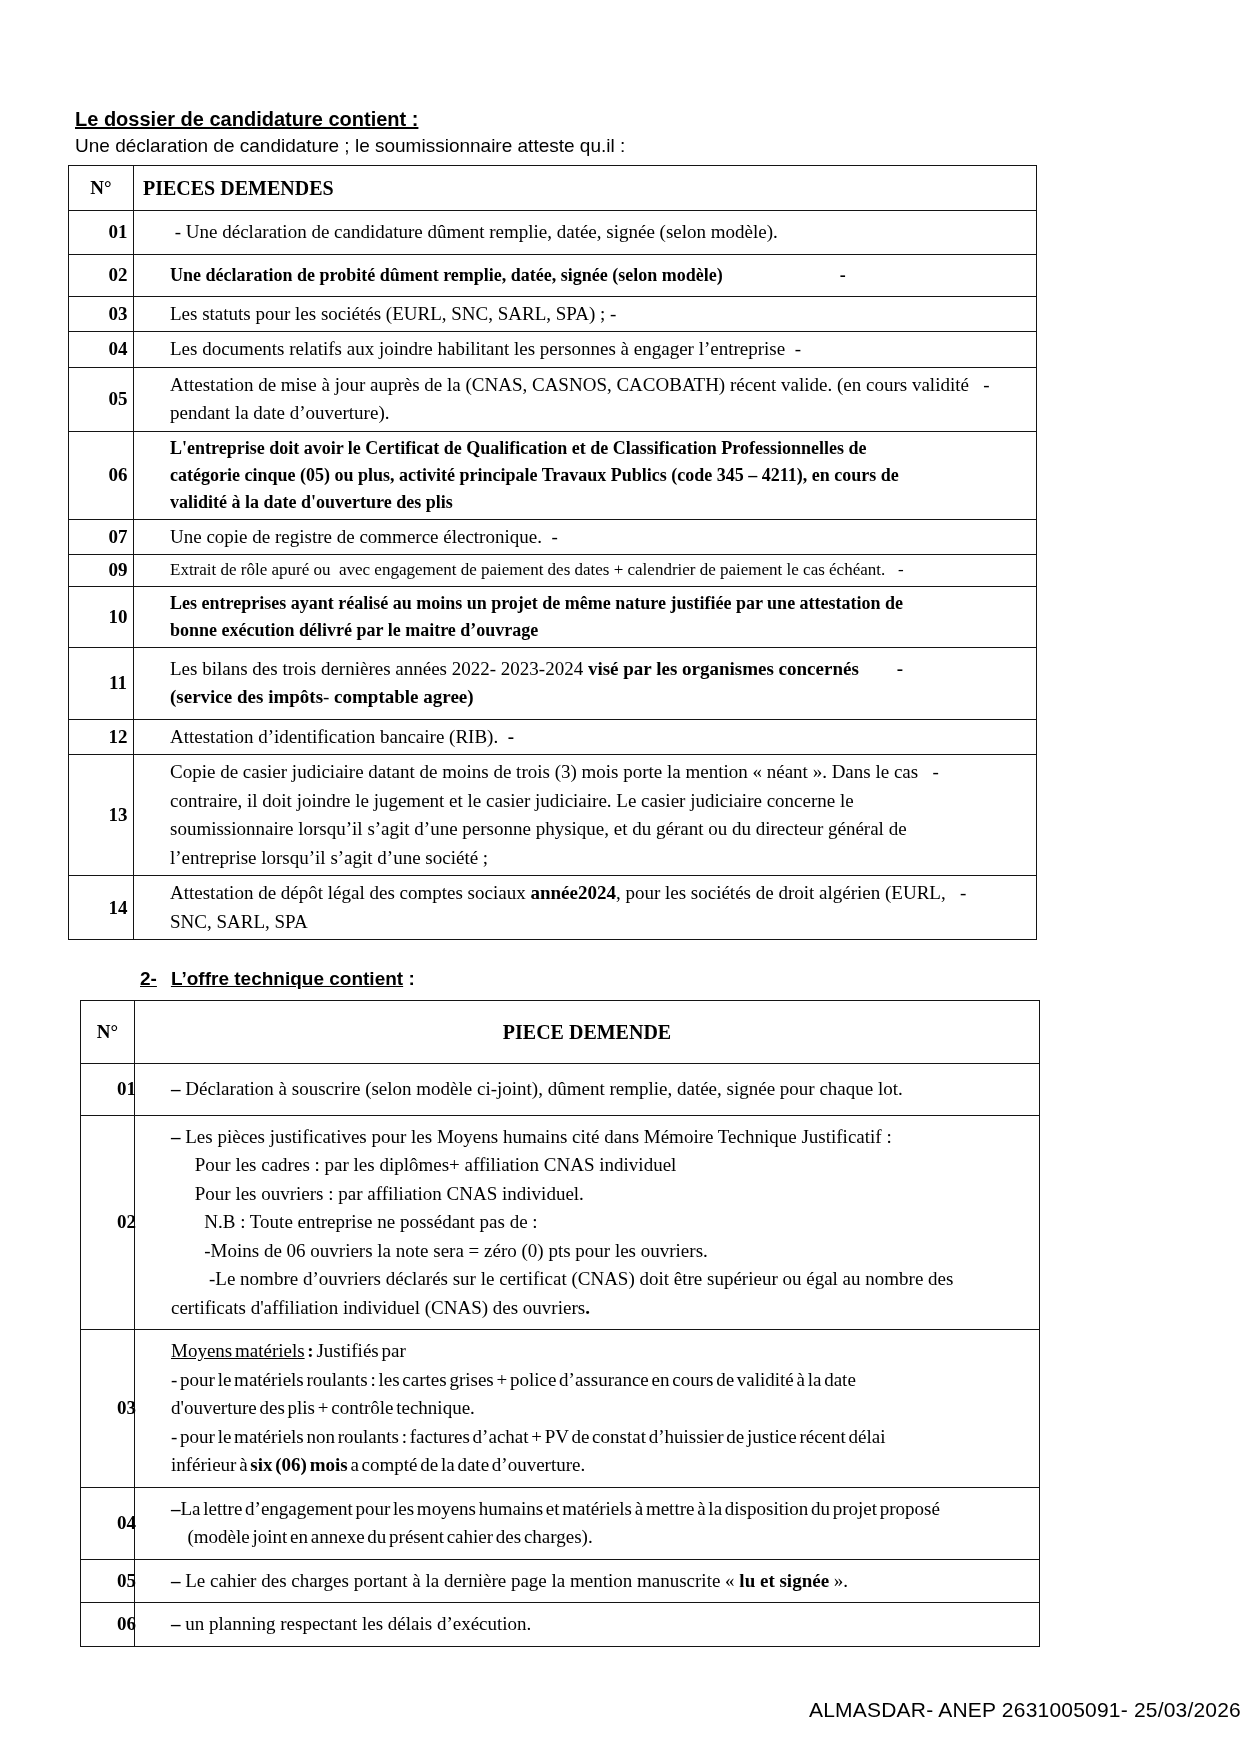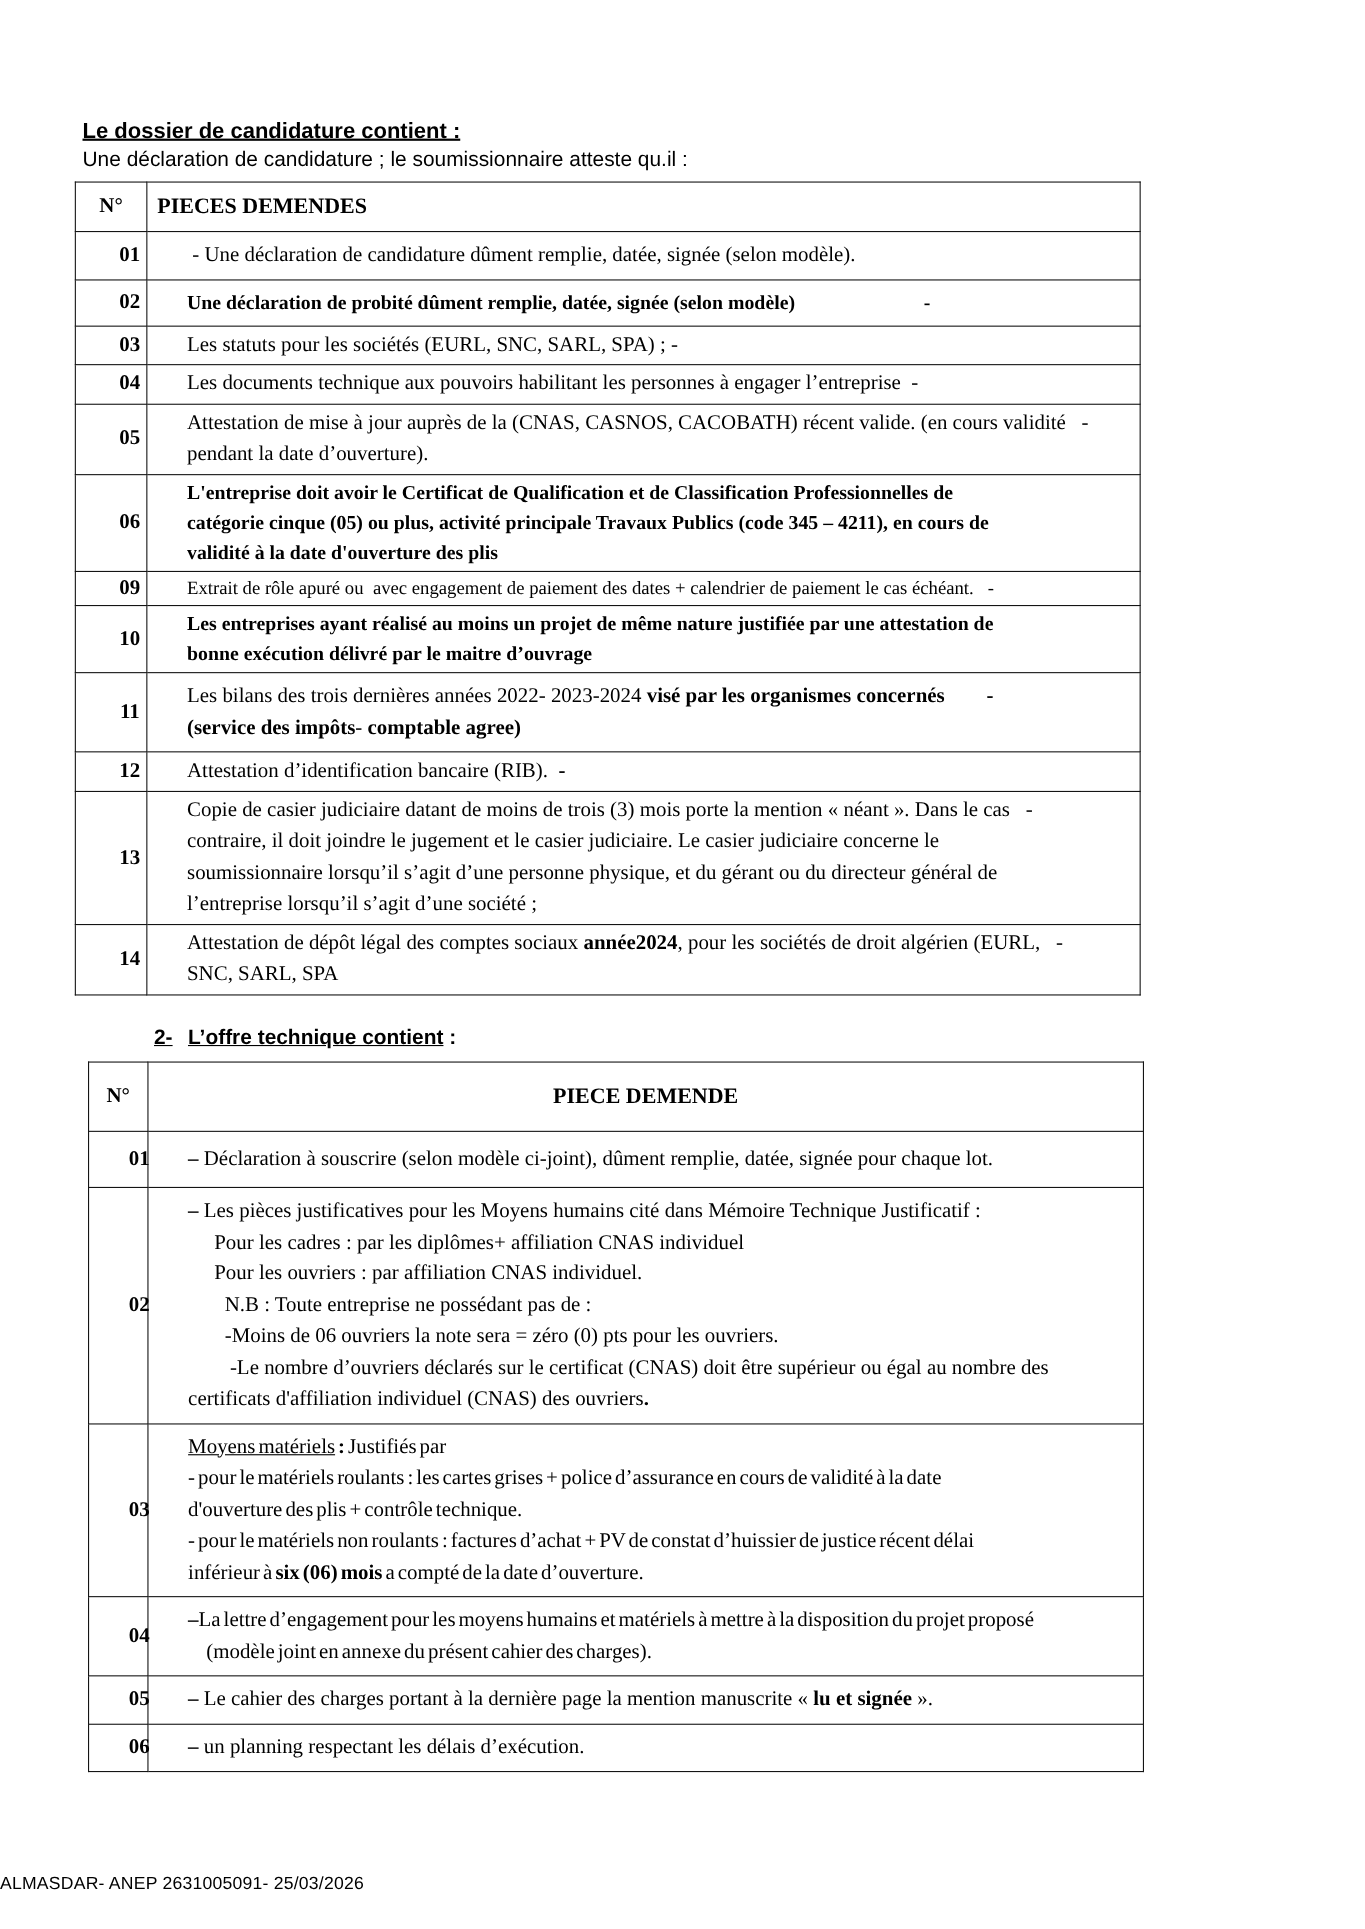--- a/index.html
+++ b/index.html
@@ -58,23 +58,23 @@
   .section-heading {
     margin:28px 0 10px 140px;
     font-family:"Liberation Sans", sans-serif;
     font-size:19px; font-weight:bold;
   }
   .section-heading .hn { text-decoration:underline; margin-right:14px; }
   .section-heading .ht { text-decoration:underline; }
 
   .footer-line {
     position:absolute; left:0; bottom:32px; width:100%;
-    text-align:left;
-    font-family:"Liberation Sans", sans-serif;
-    font-size:16px; letter-spacing:0.2px;
+    text-align:right;
+    font-family:"Liberation Sans", sans-serif;
+    font-size:21px; letter-spacing:0.2px;
   }
 </style>
 </head>
 <body>
 
 <div class="page">
 
   <div class="main-heading">Le dossier de candidature contient :</div>
   <div class="subtitle">Une déclaration de candidature ; le soumissionnaire atteste qu.il :</div>
 
@@ -95,32 +95,36 @@
         <tr class="bold pad">
           <td class="num-cell">02</td>
           <td class="content-cell"><span>Une déclaration de probité dûment remplie, datée, signée (selon modèle)                          -</span></td>
         </tr>
         <tr>
           <td class="num-cell">03</td>
           <td class="content-cell"><span>Les statuts pour les sociétés (EURL, SNC, SARL, SPA) ; -</span></td>
         </tr>
         <tr>
           <td class="num-cell">04</td>
-          <td class="content-cell"><span>Les documents technique aux pouvoirs habilitant les personnes à engager l’entreprise  -</span></td>
+          <td class="content-cell"><span>Les documents relatifs aux joindre habilitant les personnes à engager l’entreprise  -</span></td>
         </tr>
         <tr>
           <td class="num-cell">05</td>
           <td class="content-cell"><span>Attestation de mise à jour auprès de la (CNAS, CASNOS, CACOBATH) récent valide. (en cours validité   -
 pendant la date d’ouverture).</span></td>
         </tr>
         <tr class="bold">
           <td class="num-cell">06</td>
           <td class="content-cell"><span>L'entreprise doit avoir le Certificat de Qualification et de Classification Professionnelles de
 catégorie cinque (05) ou plus, activité principale Travaux Publics (code 345 – 4211), en cours de
 validité à la date d'ouverture des plis</span></td>
+        </tr>
+        <tr>
+          <td class="num-cell">07</td>
+          <td class="content-cell"><span>Une copie de registre de commerce électronique.  -</span></td>
         </tr>
         <tr class="small">
           <td class="num-cell">09</td>
           <td class="content-cell"><span>Extrait de rôle apuré ou  avec engagement de paiement des dates + calendrier de paiement le cas échéant.   -</span></td>
         </tr>
         <tr class="bold">
           <td class="num-cell">10</td>
           <td class="content-cell"><span>Les entreprises ayant réalisé au moins un projet de même nature justifiée par une attestation de
 bonne exécution délivré par le maitre d’ouvrage</span></td>
         </tr>

